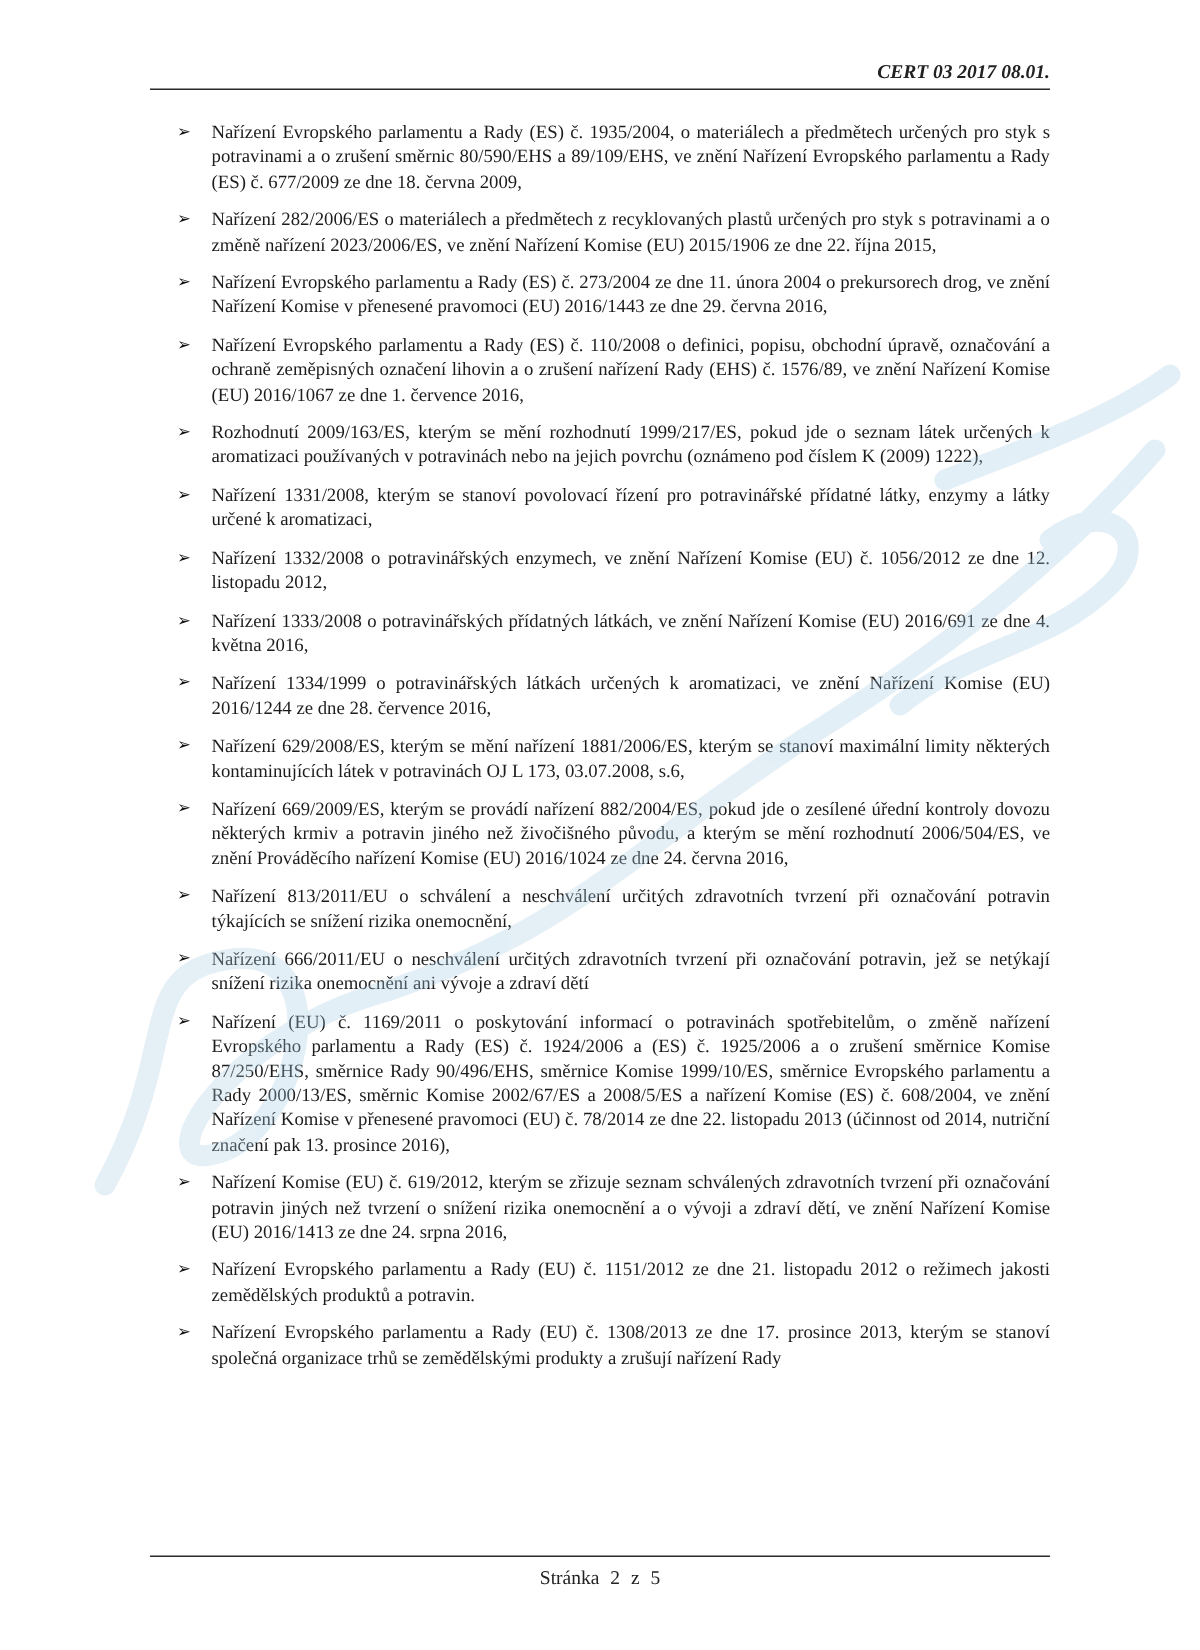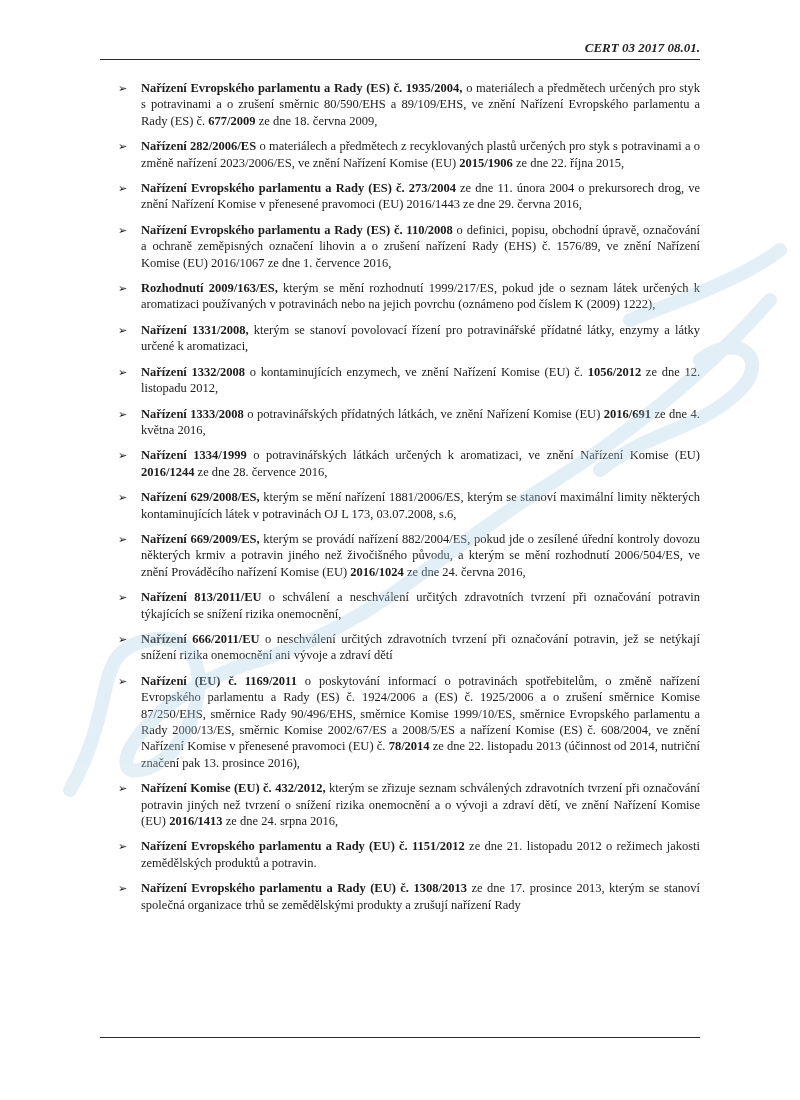--- a/index.html
+++ b/index.html
@@ -20,21 +20,21 @@
     position:absolute;top:80px;left:118px;right:100px;
   }
   .item{
     display:flex;align-items:flex-start;
     font-size:12.5px;line-height:16.4px;margin-bottom:9px;
   }
   .bullet{
     flex:0 0 23px;width:23px;font-size:11px;line-height:16.4px;color:#111;
   }
   .body-text{flex:1;text-align:justify;}
-  .b{font-weight:bold;}
+  .b{font-weight:normal;}
   .footer-rule{
     position:absolute;top:1037px;left:100px;right:100px;height:0;
     border-top:1.4px solid #2a2a2a;
   }
   .doc-footer{
     position:absolute;top:1044px;left:0;right:0;text-align:center;
     font-size:13px;color:#222;
   }
   .doc-footer span{margin:0 2px;}
   .watermark{
@@ -78,21 +78,21 @@
       <div class="item">
         <span class="bullet">➢</span>
         <span class="body-text"><span class="b">Rozhodnutí 2009/163/ES,</span><span> kterým se mění rozhodnutí 1999/217/ES, pokud jde o seznam látek určených k aromatizaci používaných v potravinách nebo na jejich povrchu (oznámeno pod číslem K (2009) 1222),</span></span>
       </div>
       <div class="item">
         <span class="bullet">➢</span>
         <span class="body-text"><span class="b">Nařízení 1331/2008,</span><span> kterým se stanoví povolovací řízení pro potravinářské přídatné látky, enzymy a látky určené k aromatizaci,</span></span>
       </div>
       <div class="item">
         <span class="bullet">➢</span>
-        <span class="body-text"><span class="b">Nařízení 1332/2008</span><span> o kontaminujících enzymech, ve znění Nařízení Komise (EU) č. </span><span class="b">1056/2012</span><span> ze dne 12. listopadu 2012,</span></span>
+        <span class="body-text"><span class="b">Nařízení 1332/2008</span><span> o potravinářských enzymech, ve znění Nařízení Komise (EU) č. </span><span class="b">1056/2012</span><span> ze dne 12. listopadu 2012,</span></span>
       </div>
       <div class="item">
         <span class="bullet">➢</span>
         <span class="body-text"><span class="b">Nařízení 1333/2008</span><span> o potravinářských přídatných látkách, ve znění Nařízení Komise (EU) </span><span class="b">2016/691</span><span> ze dne 4. května 2016,</span></span>
       </div>
       <div class="item">
         <span class="bullet">➢</span>
         <span class="body-text"><span class="b">Nařízení 1334/1999</span><span> o potravinářských látkách určených k aromatizaci, ve znění Nařízení Komise (EU) </span><span class="b">2016/1244</span><span> ze dne 28. července 2016,</span></span>
       </div>
       <div class="item">
@@ -110,27 +110,33 @@
       <div class="item">
         <span class="bullet">➢</span>
         <span class="body-text"><span class="b">Nařízení 666/2011/EU</span><span> o neschválení určitých zdravotních tvrzení při označování potravin, jež se netýkají snížení rizika onemocnění ani vývoje a zdraví dětí</span></span>
       </div>
       <div class="item">
         <span class="bullet">➢</span>
         <span class="body-text"><span class="b">Nařízení (EU) č. 1169/2011</span><span> o poskytování informací o potravinách spotřebitelům, o změně nařízení Evropského parlamentu a Rady (ES) č. 1924/2006 a (ES) č. 1925/2006 a o zrušení směrnice Komise 87/250/EHS, směrnice Rady 90/496/EHS, směrnice Komise 1999/10/ES, směrnice Evropského parlamentu a Rady 2000/13/ES, směrnic Komise 2002/67/ES a 2008/5/ES a nařízení Komise (ES) č. 608/2004, ve znění Nařízení Komise v přenesené pravomoci (EU) č. </span><span class="b">78/2014</span><span> ze dne 22. listopadu 2013 (účinnost od 2014, nutriční značení pak 13. prosince 2016),</span></span>
       </div>
       <div class="item">
         <span class="bullet">➢</span>
-        <span class="body-text"><span class="b">Nařízení Komise (EU) č. 432/2012,</span><span> kterým se zřizuje seznam schválených zdravotních tvrzení při označování potravin jiných než tvrzení o snížení rizika onemocnění a o vývoji a zdraví dětí, ve znění Nařízení Komise (EU) </span><span class="b">2016/1413</span><span> ze dne 24. srpna 2016,</span></span>
+        <span class="body-text"><span class="b">Nařízení Komise (EU) č. 619/2012,</span><span> kterým se zřizuje seznam schválených zdravotních tvrzení při označování potravin jiných než tvrzení o snížení rizika onemocnění a o vývoji a zdraví dětí, ve znění Nařízení Komise (EU) </span><span class="b">2016/1413</span><span> ze dne 24. srpna 2016,</span></span>
       </div>
       <div class="item">
         <span class="bullet">➢</span>
         <span class="body-text"><span class="b">Nařízení Evropského parlamentu a Rady (EU) č. 1151/2012</span><span> ze dne 21. listopadu 2012 o režimech jakosti zemědělských produktů a potravin.</span></span>
       </div>
       <div class="item">
         <span class="bullet">➢</span>
         <span class="body-text"><span class="b">Nařízení Evropského parlamentu a Rady (EU) č. 1308/2013</span><span> ze dne 17. prosince 2013, kterým se stanoví společná organizace trhů se zemědělskými produkty a zrušují nařízení Rady</span></span>
       </div>
     </div>
 
   <div class="footer-rule"></div>
+  <div class="doc-footer">
+    <span>Stránka</span>
+    <span class="b">2</span>
+    <span>z</span>
+    <span class="b">5</span>
+  </div>
 
 </div>
 
 </body></html>

